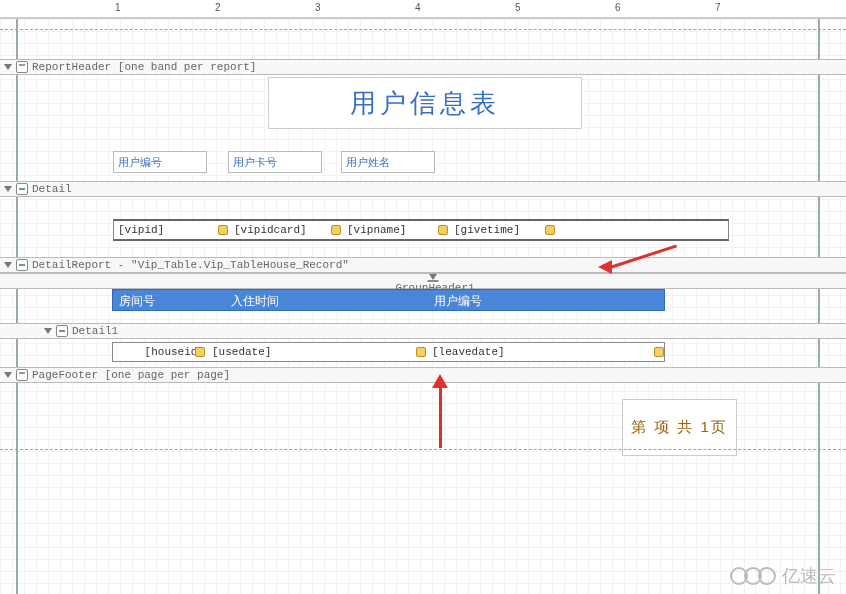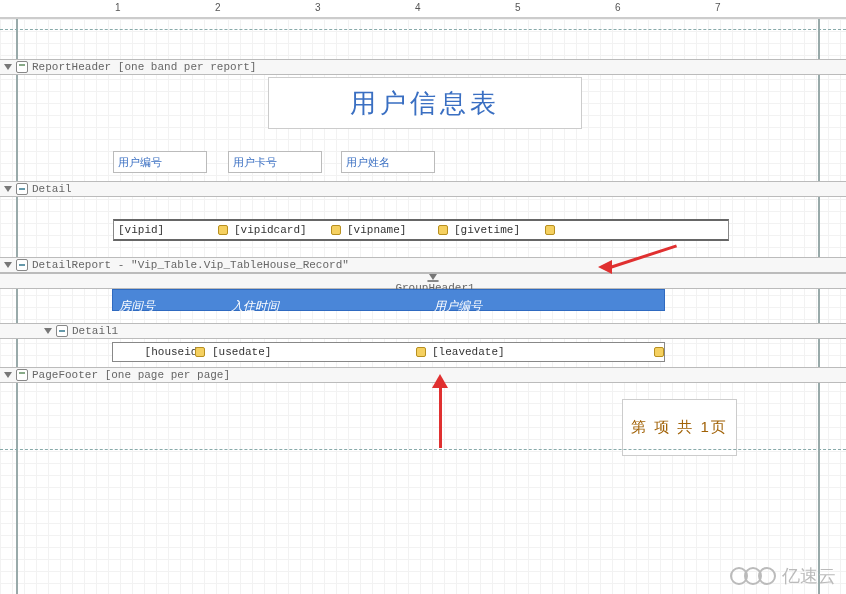--- a/index.html
+++ b/index.html
@@ -122,21 +122,21 @@
     position:absolute; right:2px; top:50%; transform:translateY(-50%);
     width:10px; height:10px; background:#f5d060; border:1px solid #b89020; border-radius:2px;
   }
   .blue-header {
     position: absolute;
     background: #4a86d8;
     color: #fff;
     font-size: 12px;
     border: 1px solid #2f6ac0;
   }
-  .blue-cell { position:absolute; display:flex; align-items:flex-start; padding:8px 6px; height:100%;font-style:italic; }
+  .blue-cell { position:absolute; display:flex; align-items:flex-end; padding:0 6px; height:100%; }
   .footer-text {
     position: absolute;
     font-size: 15px;
     color: #a16207;
     border: 1px solid #ccc;
     background: #fff;
     padding: 18px 8px;
     letter-spacing: 2px;
   }
   .arrow { position: absolute; pointer-events: none; }

